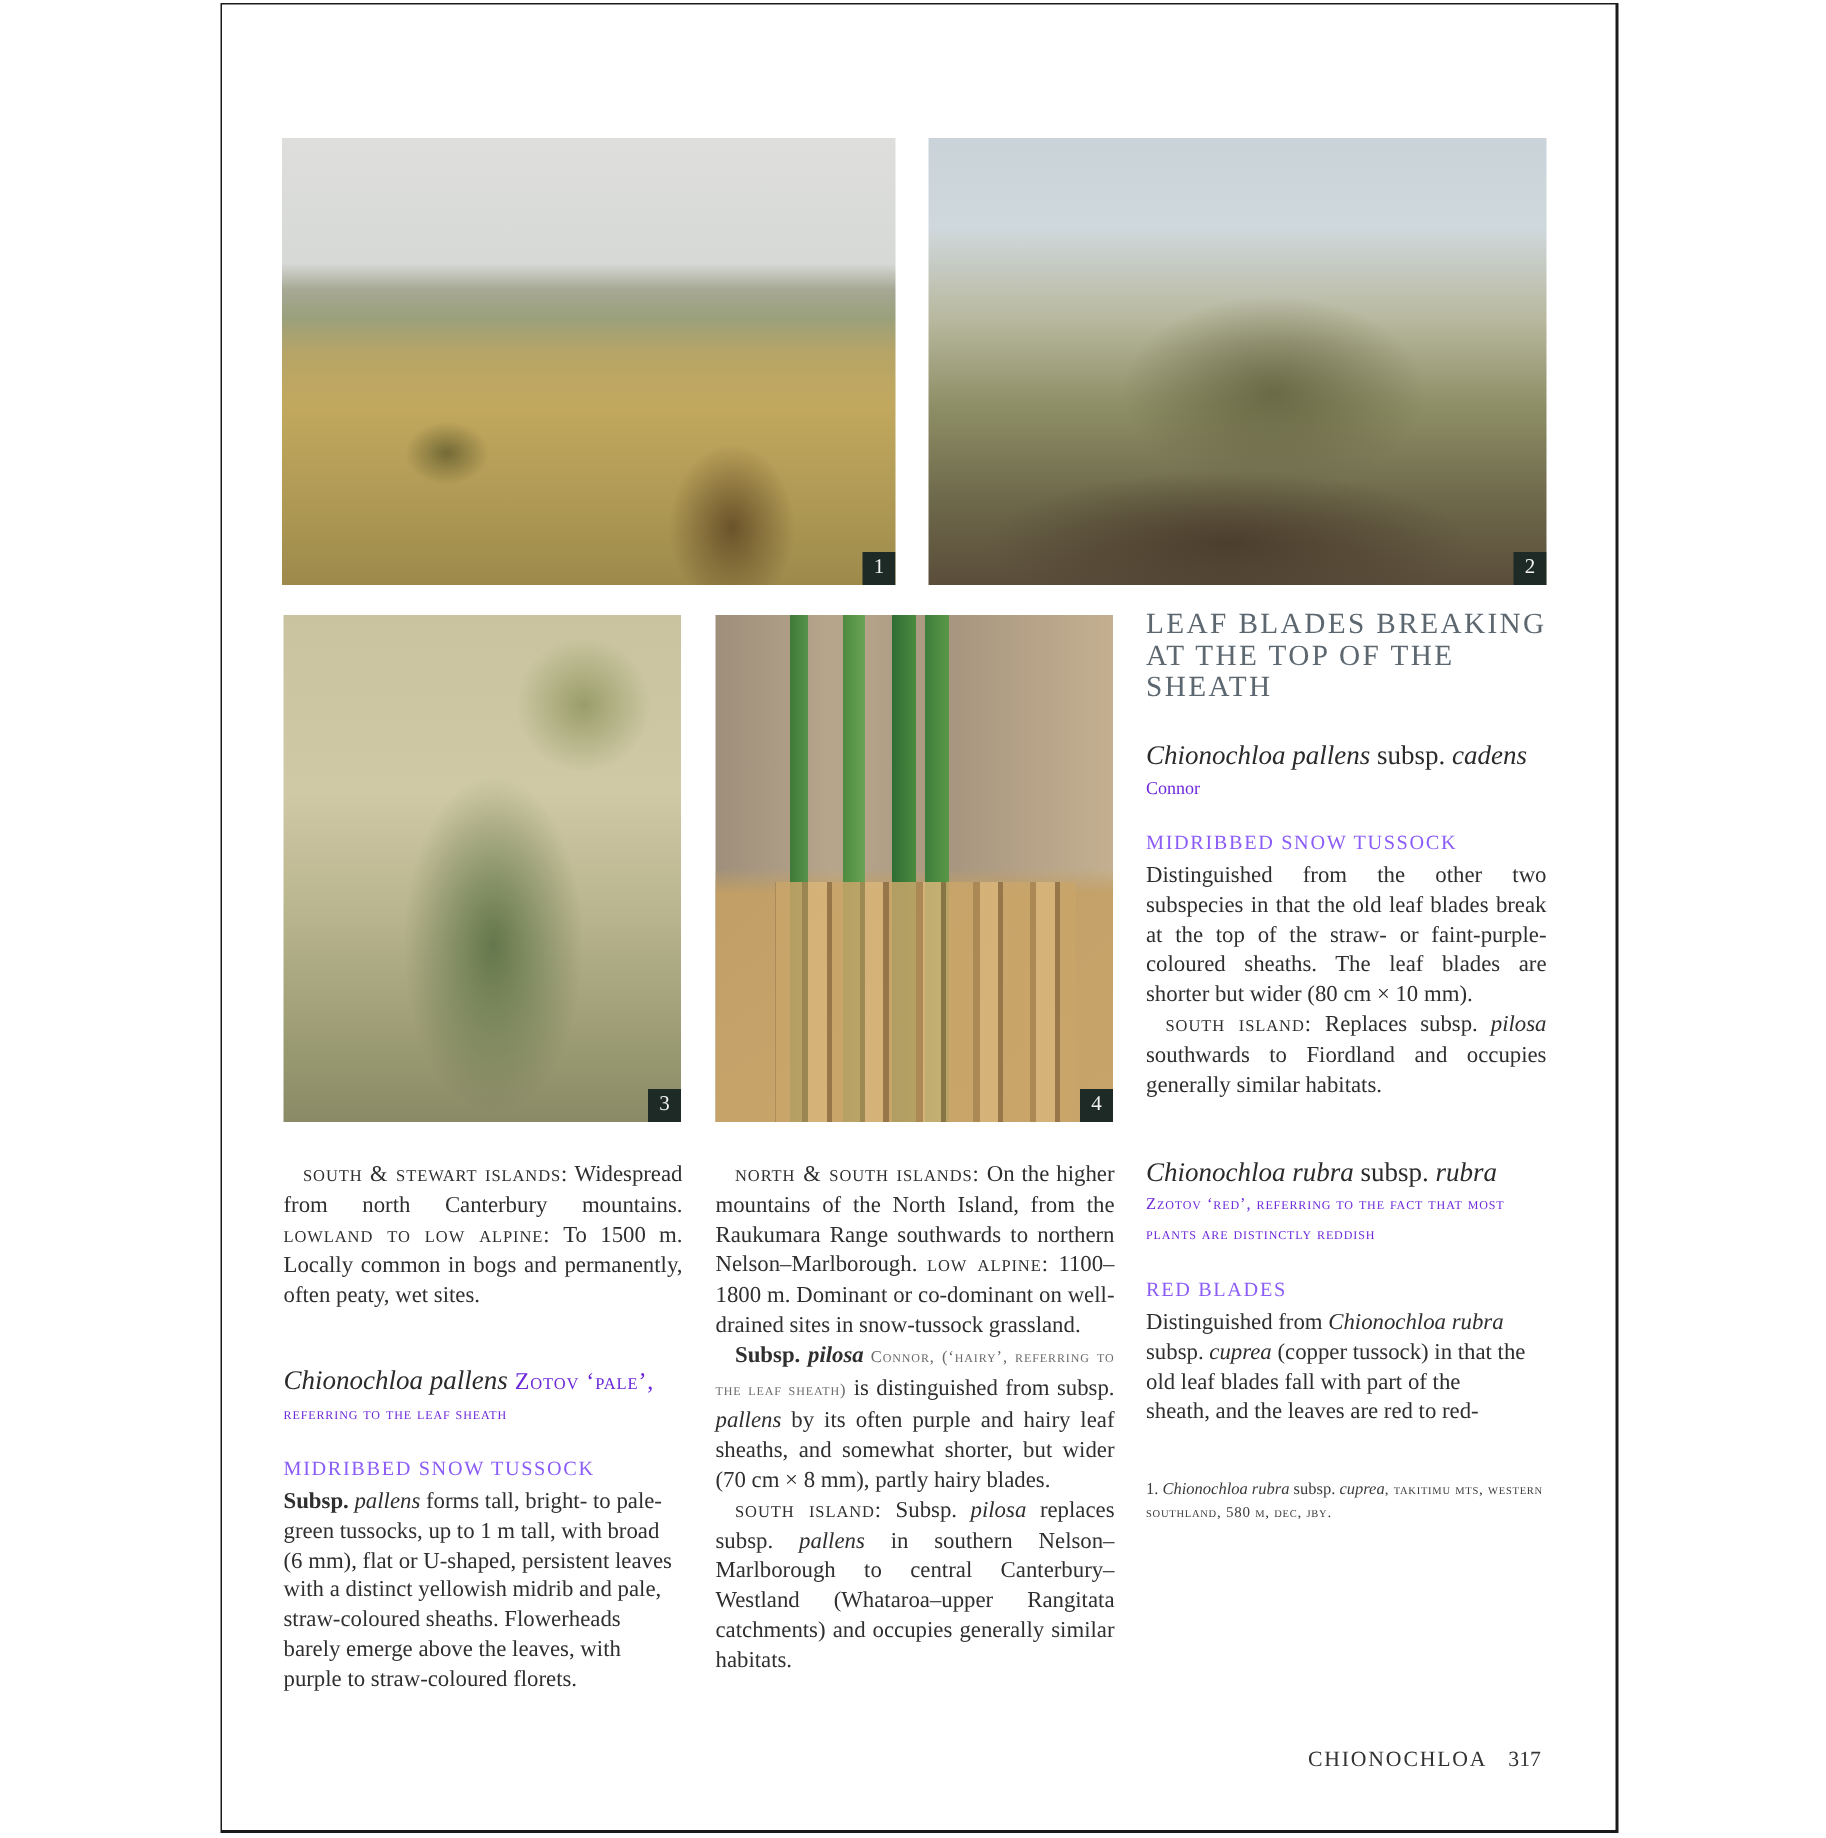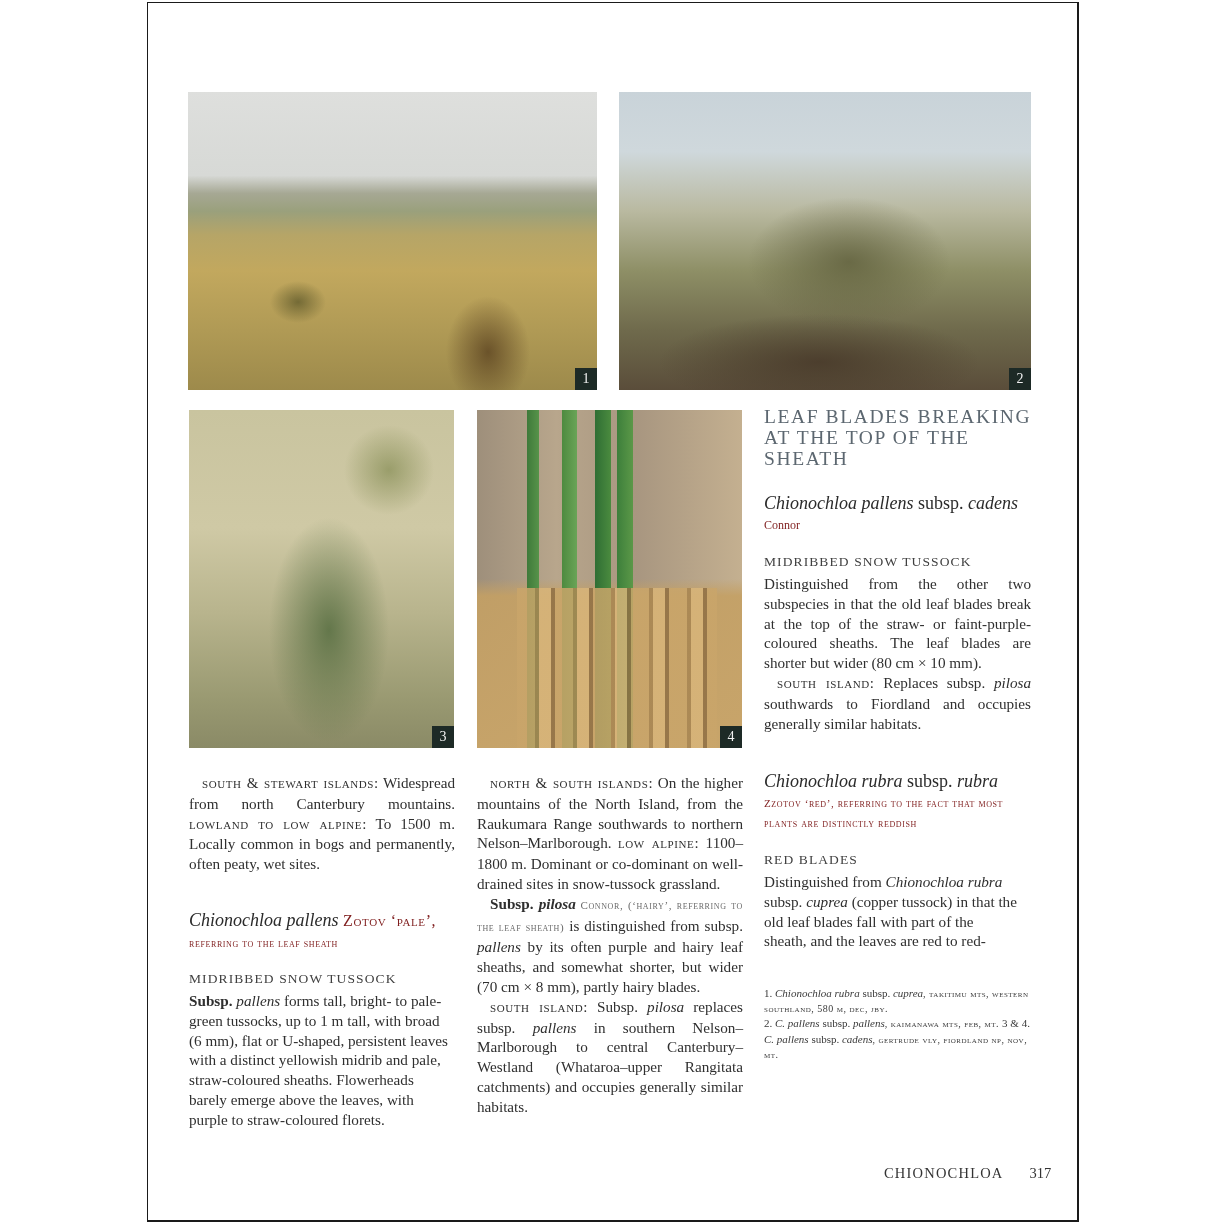--- a/index.html
+++ b/index.html
@@ -40,22 +40,22 @@
           linear-gradient(90deg, #9e8f7b, #b8a68c 30%, #a89680 60%, #c4b090 100%); }
   #p4 .sheaths { position:absolute; left:40px; bottom:0; width:200px; height:160px;
           background: repeating-linear-gradient(90deg, #c9a56a 0 18px, #a78552 18px 22px, #d8b57a 22px 34px, #8f6f44 34px 38px); opacity:.85; }
 
   .heading { position:absolute; left:764px; top:406px; width:270px; font-size:19.5px;
              letter-spacing:1.6px; line-height:21px; color:#5c6770; }
   .t { position:absolute; font-size:15.2px; line-height:19.8px; text-align:justify; color:#2f2f2f; }
   .t .sc { font-variant:small-caps; text-transform:lowercase; letter-spacing:0.6px; font-size:15px; }
   .sp { position:absolute; font-size:18px; color:#2b2b2b; }
   .sp i { font-style:italic; }
-  .auth { position:absolute; font-size:11px; color:#7f1d1d; letter-spacing:0.6px; }
-  .common { position:absolute; font-size:13.5px; letter-spacing:1.1px; color:#404040; }
+  .auth { position:absolute; font-size:11px; color:#6d28d9; letter-spacing:0.6px; }
+  .common { position:absolute; font-size:13.5px; letter-spacing:1.1px; color:#8b5cf6; }
   .caption { position:absolute; left:764px; top:986px; width:270px; font-size:11px; line-height:15.2px; color:#3a3a3a; }
   .caption .sc { font-variant:small-caps; text-transform:lowercase; letter-spacing:0.5px; font-size:10px; }
   .footer { position:absolute; left:872px; top:1165px; font-size:14.5px; letter-spacing:1.2px; color:#333; }
   .footer span { margin-left:14px; letter-spacing:0; }
   .indent { text-indent:13px; display:block; }
 </style>
 </head>
 <body>
 
 <div class="page"></div>
@@ -85,31 +85,30 @@
 </div>
 
 <div class="sp" style="left:764px;top:771px;"><i>Chionochloa rubra</i><span> subsp. </span><i>rubra</i></div>
 <div class="auth" style="left:764px;top:797px;font-variant:small-caps;">Zzotov ‘red’, referring to the fact that most</div>
 <div class="auth" style="left:764px;top:817px;font-variant:small-caps;">plants are distinctly reddish</div>
 <div class="common" style="left:764px;top:852px;">RED BLADES</div>
 <div class="t" style="left:764px;top:872px;width:254px;text-align:left;"><span>Distinguished from </span><i>Chionochloa rubra</i><span> subsp. </span><i>cuprea</i><span> (copper tussock) in that the old leaf blades fall with part of the sheath, and the leaves are red to red-</span></div>
 
 <div class="caption">
   <div><span>1. </span><i>Chionochloa rubra</i><span> subsp. </span><i>cuprea</i><span class="sc">, Takitimu Mts, Western Southland, 580 m, Dec, JBy.</span></div>
-  <div><span>2. </span><i>C. pallens</i><span> subsp. </span><i>pallens</i><span class="sc">, Kaimanawa Mts, Feb, MT. </span><span>3 &amp; 4. </span><i>C. pallens</i><span> subsp. </span><i>cadens</i><span class="sc">, Gertrude Vly, Fiordland NP, Nov, MT.</span></div>
 </div>
 
 <div class="t" style="left:189px;top:773px;width:266px;">
     <span class="indent"><span class="sc">South &amp; Stewart Islands:</span><span> Widespread from north Canterbury mountains. </span><span class="sc">Lowland to low alpine:</span><span> To 1500 m. Locally common in bogs and permanently, often peaty, wet sites.</span></span>
   </div>
 
 <div class="sp" style="left:189px;top:910px;"><i>Chionochloa pallens</i><span class="auth" style="position:static;font-size:16px;font-variant:small-caps;"> Zotov ‘pale’,</span></div>
 <div class="auth" style="left:189px;top:937px;font-variant:small-caps;">referring to the leaf sheath</div>
 <div class="common" style="left:189px;top:971px;">MIDRIBBED SNOW TUSSOCK</div>
 <div class="t" style="left:189px;top:991px;width:266px;text-align:left;"><b style="font-weight:bold;">Subsp. </b><i>pallens</i><span> forms tall, bright- to pale-green tussocks, up to 1 m tall, with broad (6 mm), flat or U-shaped, persistent leaves with a distinct yellowish midrib and pale, straw-coloured sheaths. Flowerheads barely emerge above the leaves, with purple to straw-coloured florets.</span></div>
 
 <div class="t" style="left:477px;top:773px;width:266px;">
   <span class="indent"><span class="sc">North &amp; South Islands:</span><span> On the higher mountains of the North Island, from the Raukumara Range southwards to northern Nelson–Marlborough. </span><span class="sc">Low alpine:</span><span> 1100–1800 m. Dominant or co-dominant on well-drained sites in snow-tussock grassland.</span></span>
   <span class="indent"><b>Subsp. </b><i style="font-weight:bold;">pilosa</i><span style="font-size:11px;font-variant:small-caps;color:#6a6a6a;letter-spacing:0.6px;"> Connor, (‘hairy’, referring to the leaf sheath)</span><span> is distinguished from subsp. </span><i>pallens</i><span> by its often purple and hairy leaf sheaths, and somewhat shorter, but wider (70 cm × 8 mm), partly hairy blades.</span></span>
   <span class="indent"><span class="sc">South Island:</span><span> Subsp. </span><i>pilosa</i><span> replaces subsp. </span><i>pallens</i><span> in southern Nelson–Marlborough to central Canterbury–Westland (Whataroa–upper Rangitata catchments) and occupies generally similar habitats.</span></span>
 </div>
 
-<div class="footer"><span style="margin:12px;letter-spacing:1.2px;">CHIONOCHLOA</span><span>317</span></div>
+<div class="footer"><span style="margin:0;letter-spacing:1.2px;">CHIONOCHLOA</span><span>317</span></div>
 
 </body></html>

